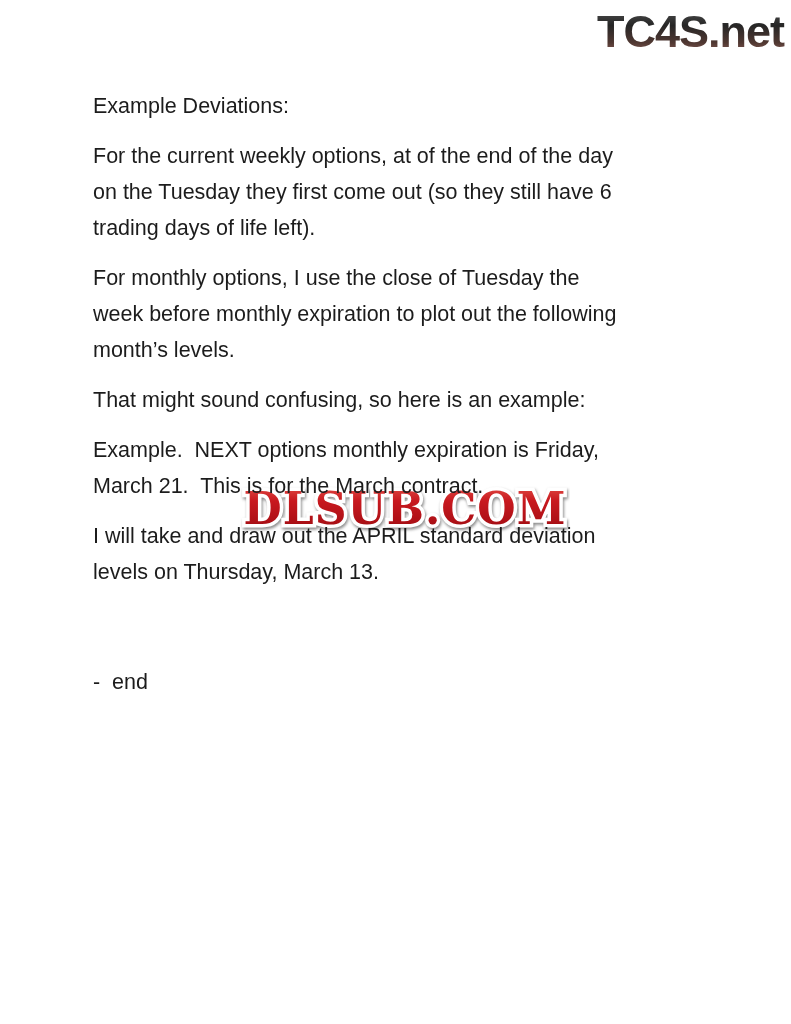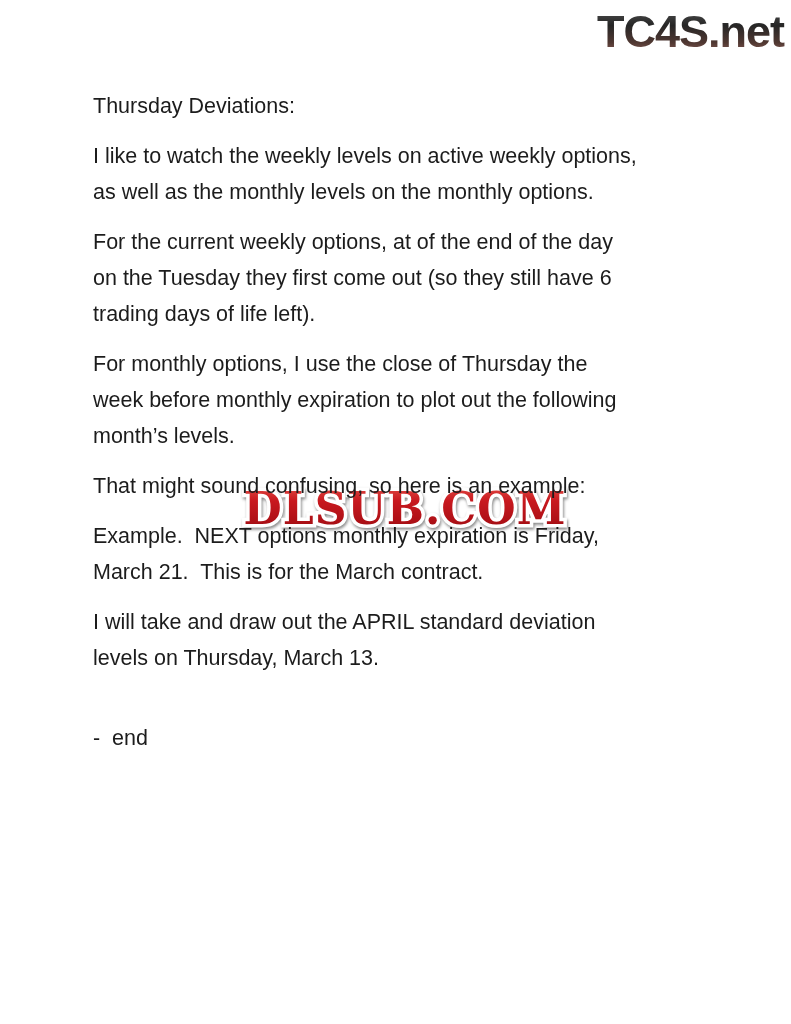--- a/index.html
+++ b/index.html
@@ -42,21 +42,21 @@
     color: #1c1c1c;
     font-size: 21.5px;
     line-height: 36px;
   }
   .doc .para {
     white-space: pre;
     margin: 0 0 14px 0;
   }
   .doc .end-marker {
     white-space: pre;
-    margin-top: 44px;
+    margin-top: 74px;
   }
 
   
   .dlsub {
     position: absolute;
     left: 240px;
     top: 476px;
     width: 330px;
     height: 64px;
     z-index: 1;
@@ -104,27 +104,25 @@
           <stop offset="0.38" stop-color="#262626"></stop>
           <stop offset="0.72" stop-color="#503832"></stop>
           <stop offset="1" stop-color="#9a685f"></stop>
         </linearGradient>
       </defs>
       <text x="210" y="45" text-anchor="end" fill="url(#tc4sGrad)">TC4S.net</text>
     </svg>
   </div>
 
   <div class="doc">
-    <div class="para">Thursday Deviations:</div>
-    <div class="para">I like to watch the weekly levels on active weekly options,
-as well as the monthly levels on the monthly options.</div>
+    <div class="para">Example Deviations:</div>
     <div class="para">For the current weekly options, at of the end of the day
 on the Tuesday they first come out (so they still have 6
 trading days of life left).</div>
-    <div class="para">For monthly options, I use the close of Thursday the
+    <div class="para">For monthly options, I use the close of Tuesday the
 week before monthly expiration to plot out the following
 month’s levels.</div>
     <div class="para">That might sound confusing, so here is an example:</div>
     <div class="para">Example.  NEXT options monthly expiration is Friday,
 March 21.  This is for the March contract.</div>
     <div class="para">I will take and draw out the APRIL standard deviation
 levels on Thursday, March 13.</div>
     <div class="end-marker">-  end</div>
   </div>
 

